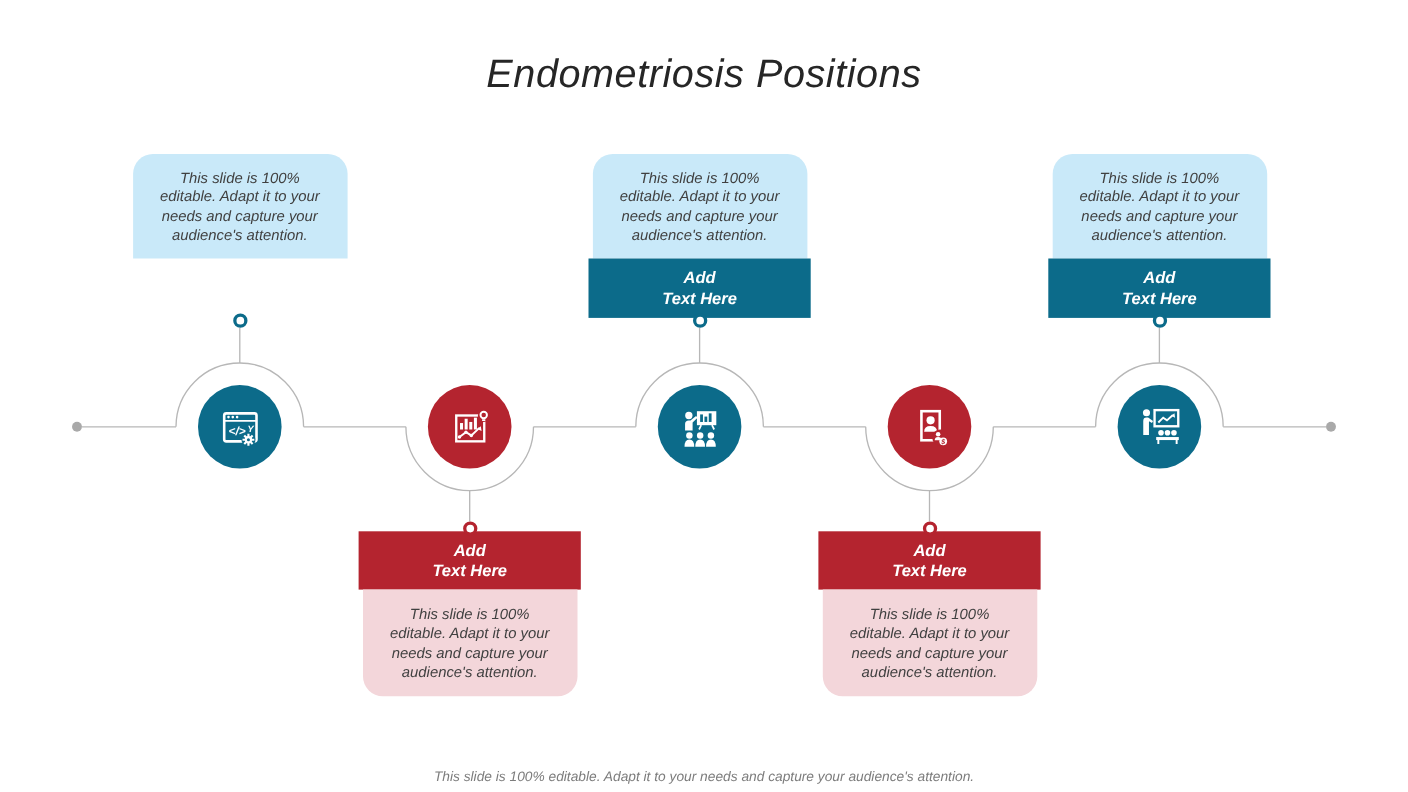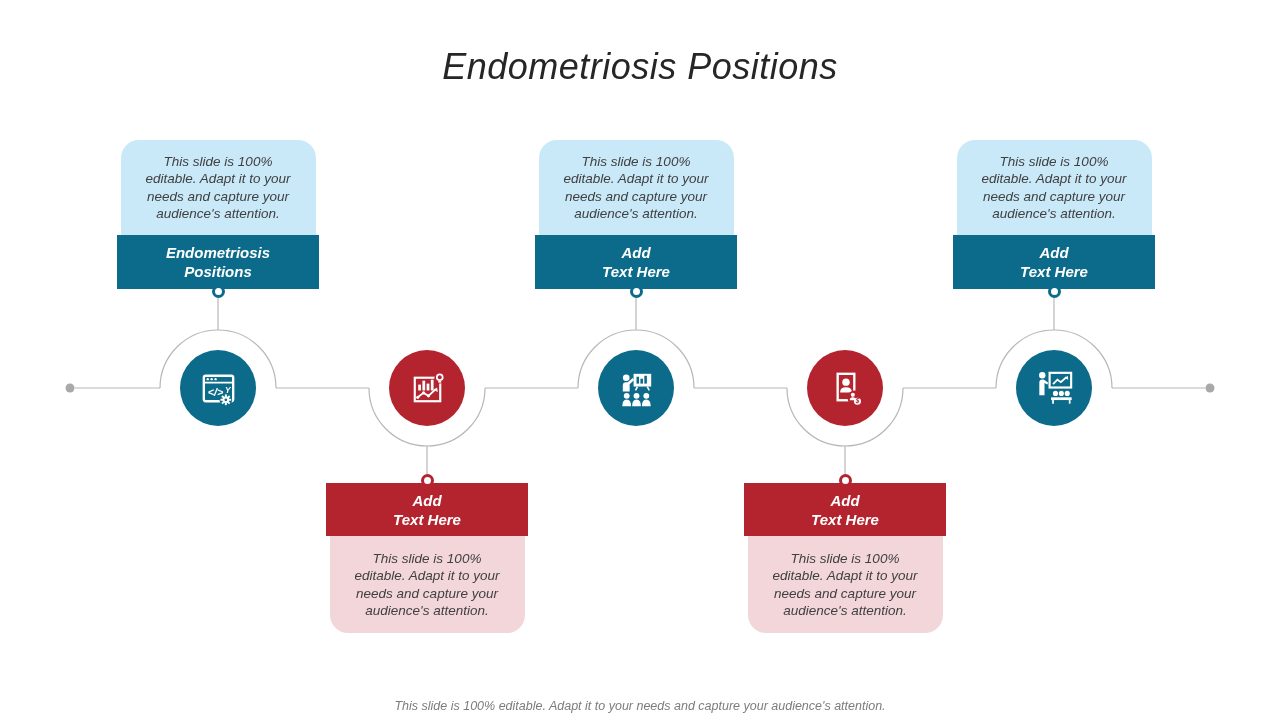--- a/index.html
+++ b/index.html
@@ -93,22 +93,20 @@
     <line class="tl-line" x1="845" y1="446" x2="845" y2="474"></line>
   </svg>
 
   <div class="callout top" style="left:117px;top:140px;">
     <div class="desc-box">
       <p class="desc-text">This slide is 100%
 editable. Adapt it to your
 needs and capture your
 audience's attention.</p>
     </div>
-    <div class="band">Endometriosis
-Positions</div>
   </div>
 
   <div class="callout top" style="left:535px;top:140px;">
     <div class="desc-box">
       <p class="desc-text">This slide is 100%
 editable. Adapt it to your
 needs and capture your
 audience's attention.</p>
     </div>
     <div class="band">Add

